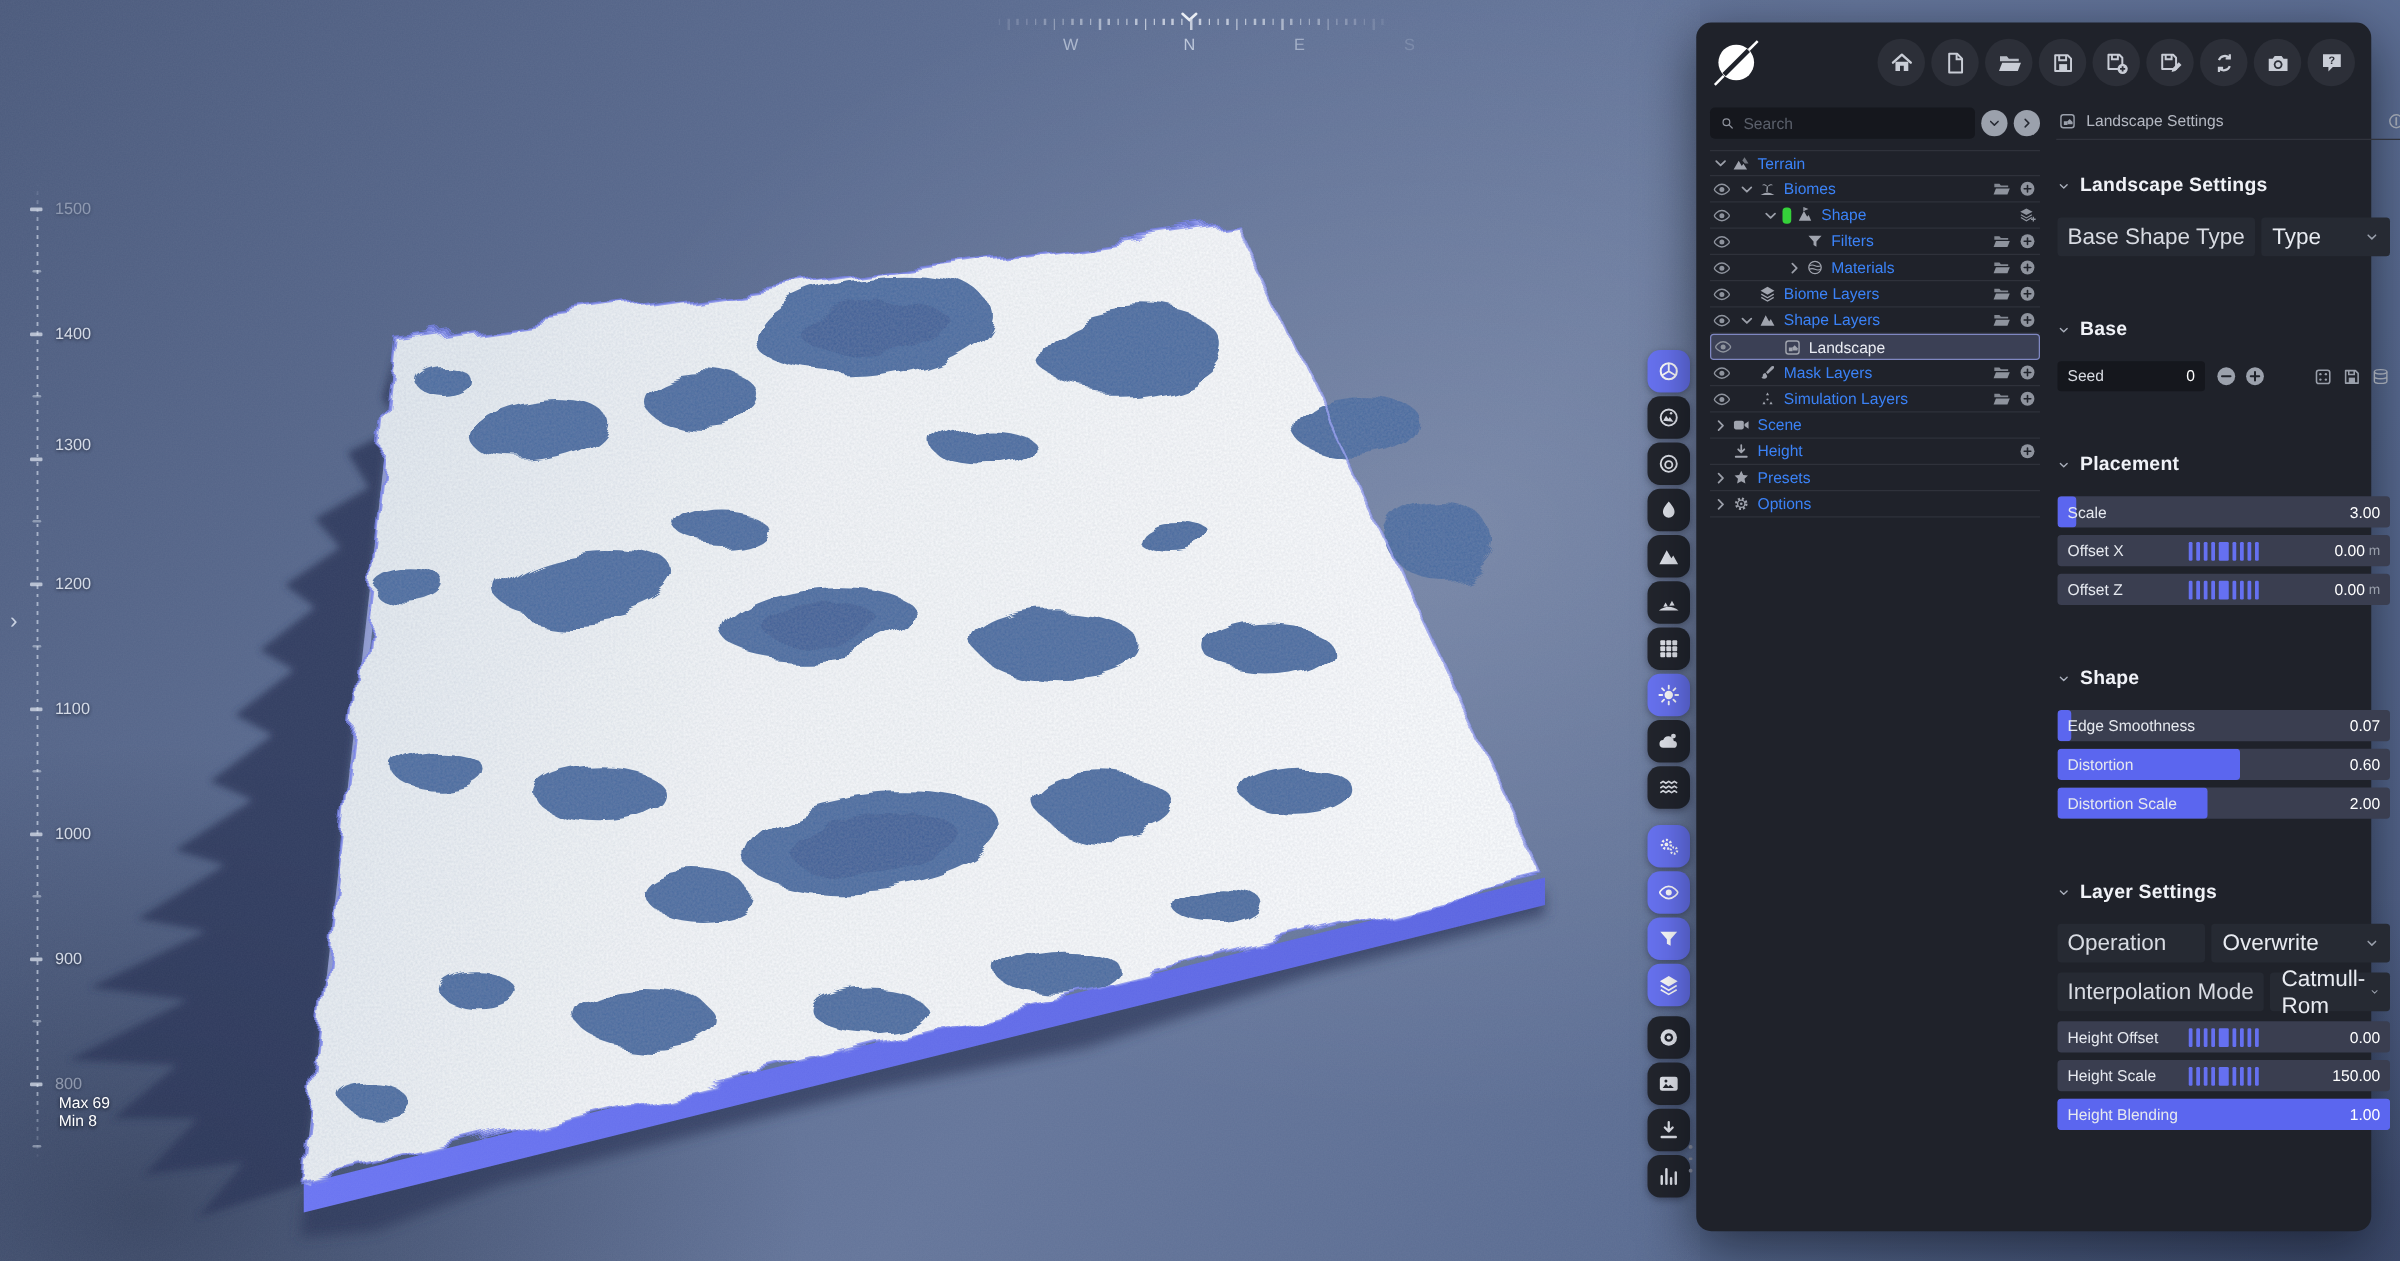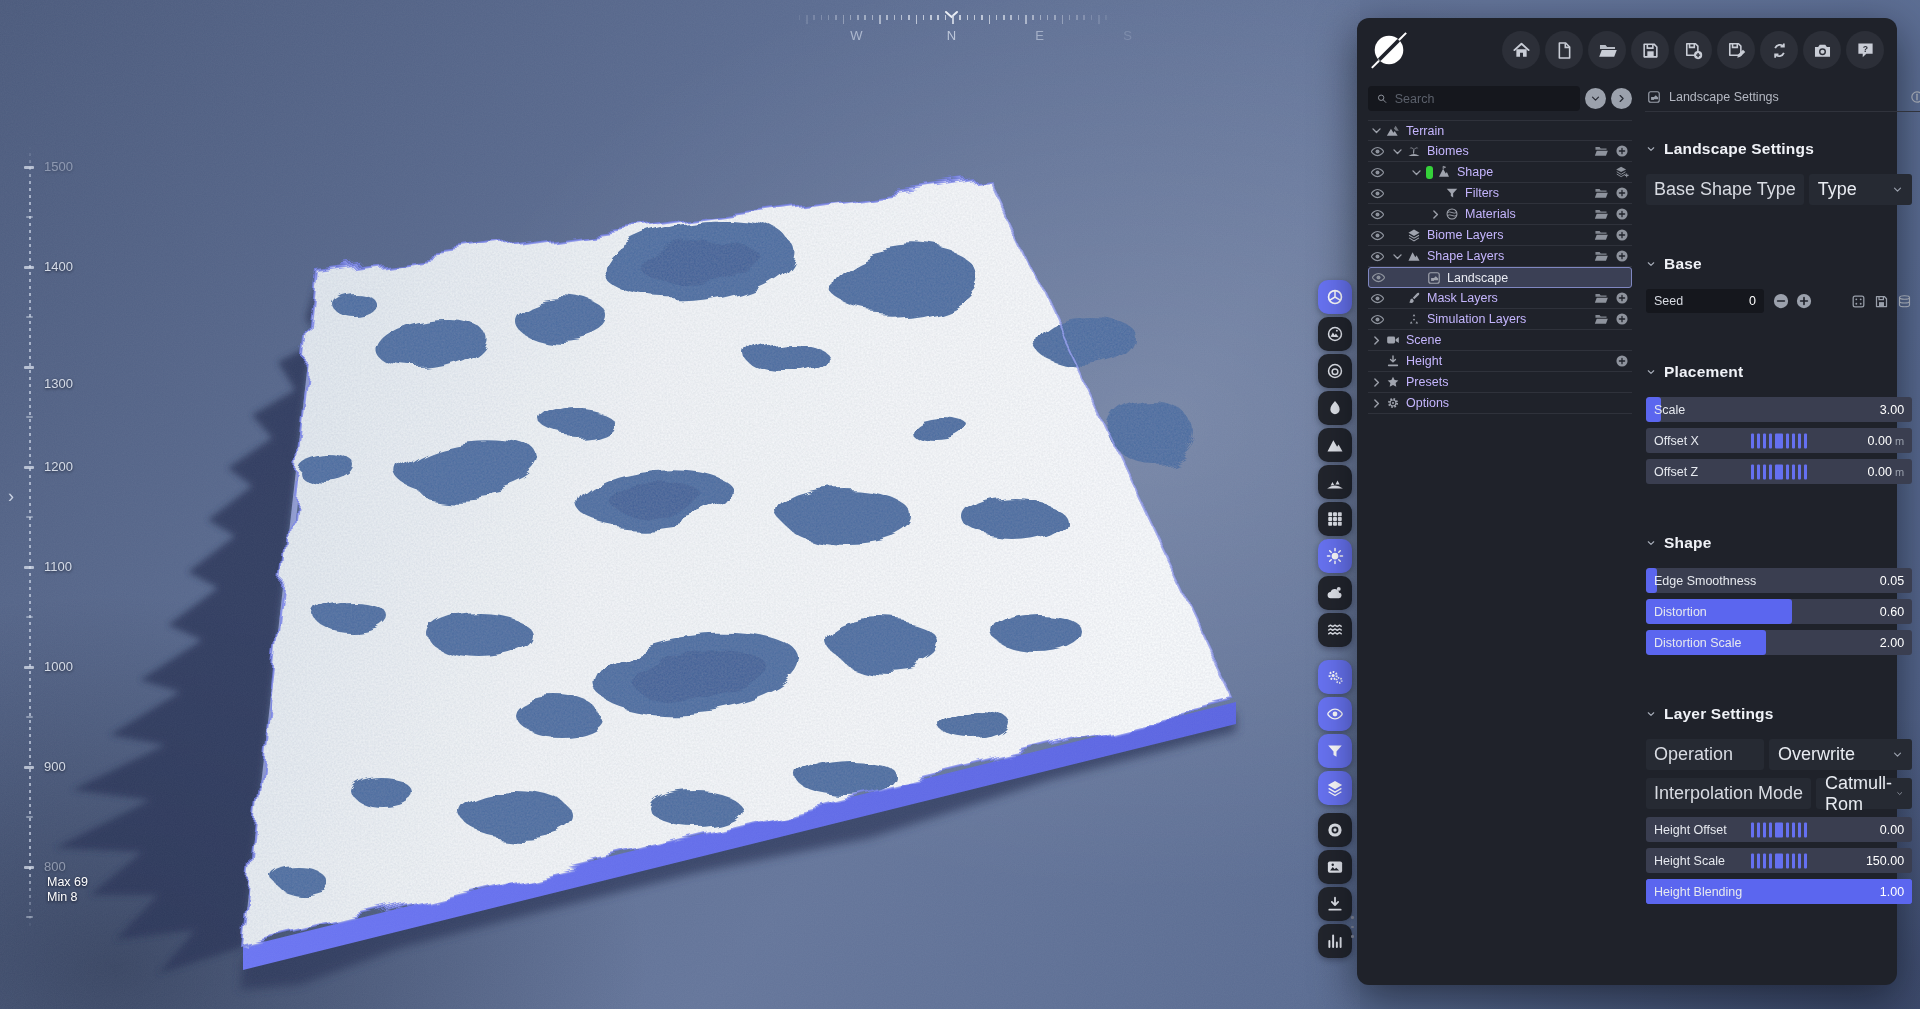--- a/index.html
+++ b/index.html
@@ -70,21 +70,21 @@
   .searchbox .icon{width:13px;height:13px;color:#8e929c}
   .searchbox input{background:transparent;border:none;outline:none;color:#c6cad2;font-size:12.5px;width:100%}
   .searchbox input::placeholder{color:#5b606b}
   .scirc{width:21px;height:21px;border:none;border-radius:50%;background:#9ba1ac;color:#262932;
     display:flex;align-items:center;justify-content:center;cursor:pointer;flex:0 0 auto}
   .scirc .icon{width:11px;height:11px}
 
   
   .tree{margin-top:9px}
   .trow{display:flex;align-items:center;height:21px;border-bottom:1px solid #2f323b;
-    font-size:12.5px;color:#c4b5fd;padding:0 3px 0 2px;cursor:default}
+    font-size:12.5px;color:#3b82f6;padding:0 3px 0 2px;cursor:default}
   .trow:first-child{border-top:1px solid #2f323b}
   .trow .icon{flex:0 0 auto}
   .trow .eye{width:15px;height:15px;color:#8e939d;margin-right:6px}
   .trow .chev{width:13px;height:13px;color:#9b9fa9;margin-right:2px;display:inline-block}
   .trow .titem{width:14px;height:14px;color:#a0a4ae;margin:0 1px}
   .trow .tlab{margin-left:5px;white-space:nowrap}
   .trow .flex{flex:1}
   .trow .act{width:14px;height:14px;color:#8e939d;margin-left:7px;cursor:pointer}
   .pill{width:7px;height:13px;border-radius:3px;margin:0 3px 0 1px;flex:0 0 auto}
   .trow.sel{background:#3b4055;border:1px solid #7f87c1;border-radius:3px;color:#e9ebf2;height:21px}
@@ -281,21 +281,21 @@
 
     <div class="ruler">
       <div class="rline"></div>
       <div id="rlabels">
           <div class="rlab faint" style="top:159px">1500</div>
      <div class="rtick" style="top:166px"></div>
      <div class="rtick minor" style="top:216px"></div>
           <div class="rlab" style="top:259px">1400</div>
      <div class="rtick" style="top:266px"></div>
      <div class="rtick minor" style="top:316px"></div>
-          <div class="rlab" style="top:376px">1300</div>
+          <div class="rlab" style="top:348px">1300</div>
      <div class="rtick" style="top:366px"></div>
      <div class="rtick minor" style="top:416px"></div>
           <div class="rlab" style="top:459px">1200</div>
      <div class="rtick" style="top:466px"></div>
      <div class="rtick minor" style="top:516px"></div>
           <div class="rlab" style="top:559px">1100</div>
      <div class="rtick" style="top:566px"></div>
      <div class="rtick minor" style="top:616px"></div>
           <div class="rlab" style="top:659px">1000</div>
      <div class="rtick" style="top:666px"></div>
@@ -1106,21 +1106,21 @@
                   <svg viewBox="0 0 24 24">
                     <path d="M5.5 9l6.5 6.5L18.5 9" fill="none" stroke="currentColor" stroke-width="2.6" stroke-linecap="round" stroke-linejoin="round"></path>
                   </svg>
                 </span>
                 <span class="stitle">Shape</span>
               </div>
               <div class="rslide">
                 <div class="fill" style="width:4%"></div>
                 <span class="slab">Edge Smoothness</span>
                 <span class="flex"></span>
-                <span class="sval">0.05</span>
+                <span class="sval">0.07</span>
               </div>
               <div class="rslide">
                 <div class="fill" style="width:55%"></div>
                 <span class="slab">Distortion</span>
                 <span class="flex"></span>
                 <span class="sval">0.60</span>
               </div>
               <div class="rslide">
                 <div class="fill" style="width:45%"></div>
                 <span class="slab">Distortion Scale</span>

